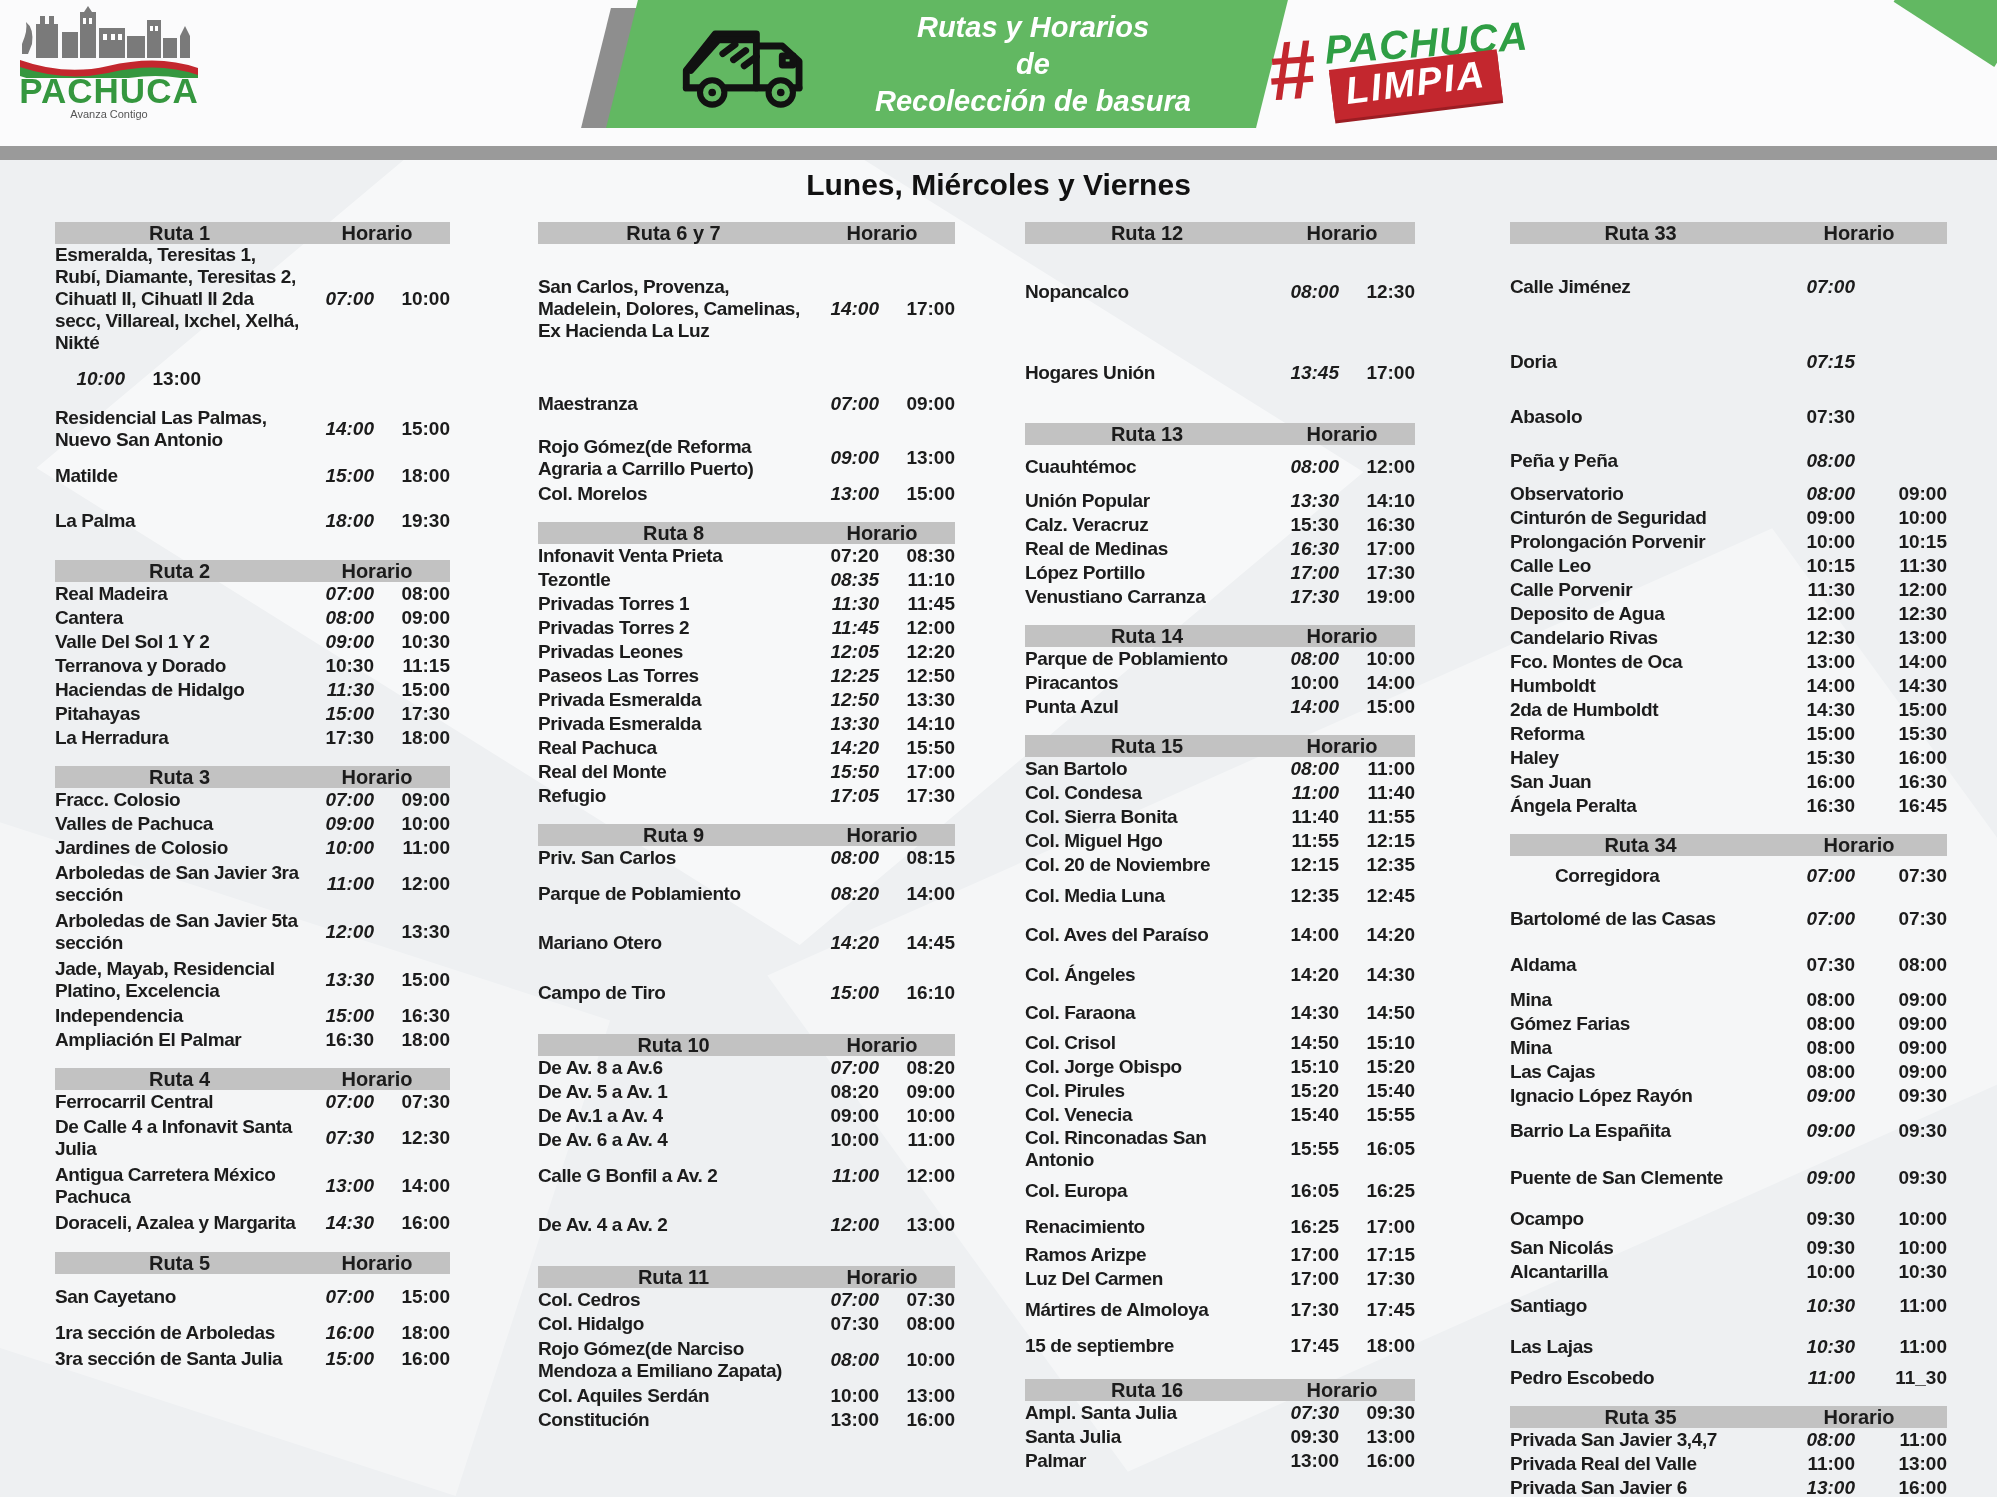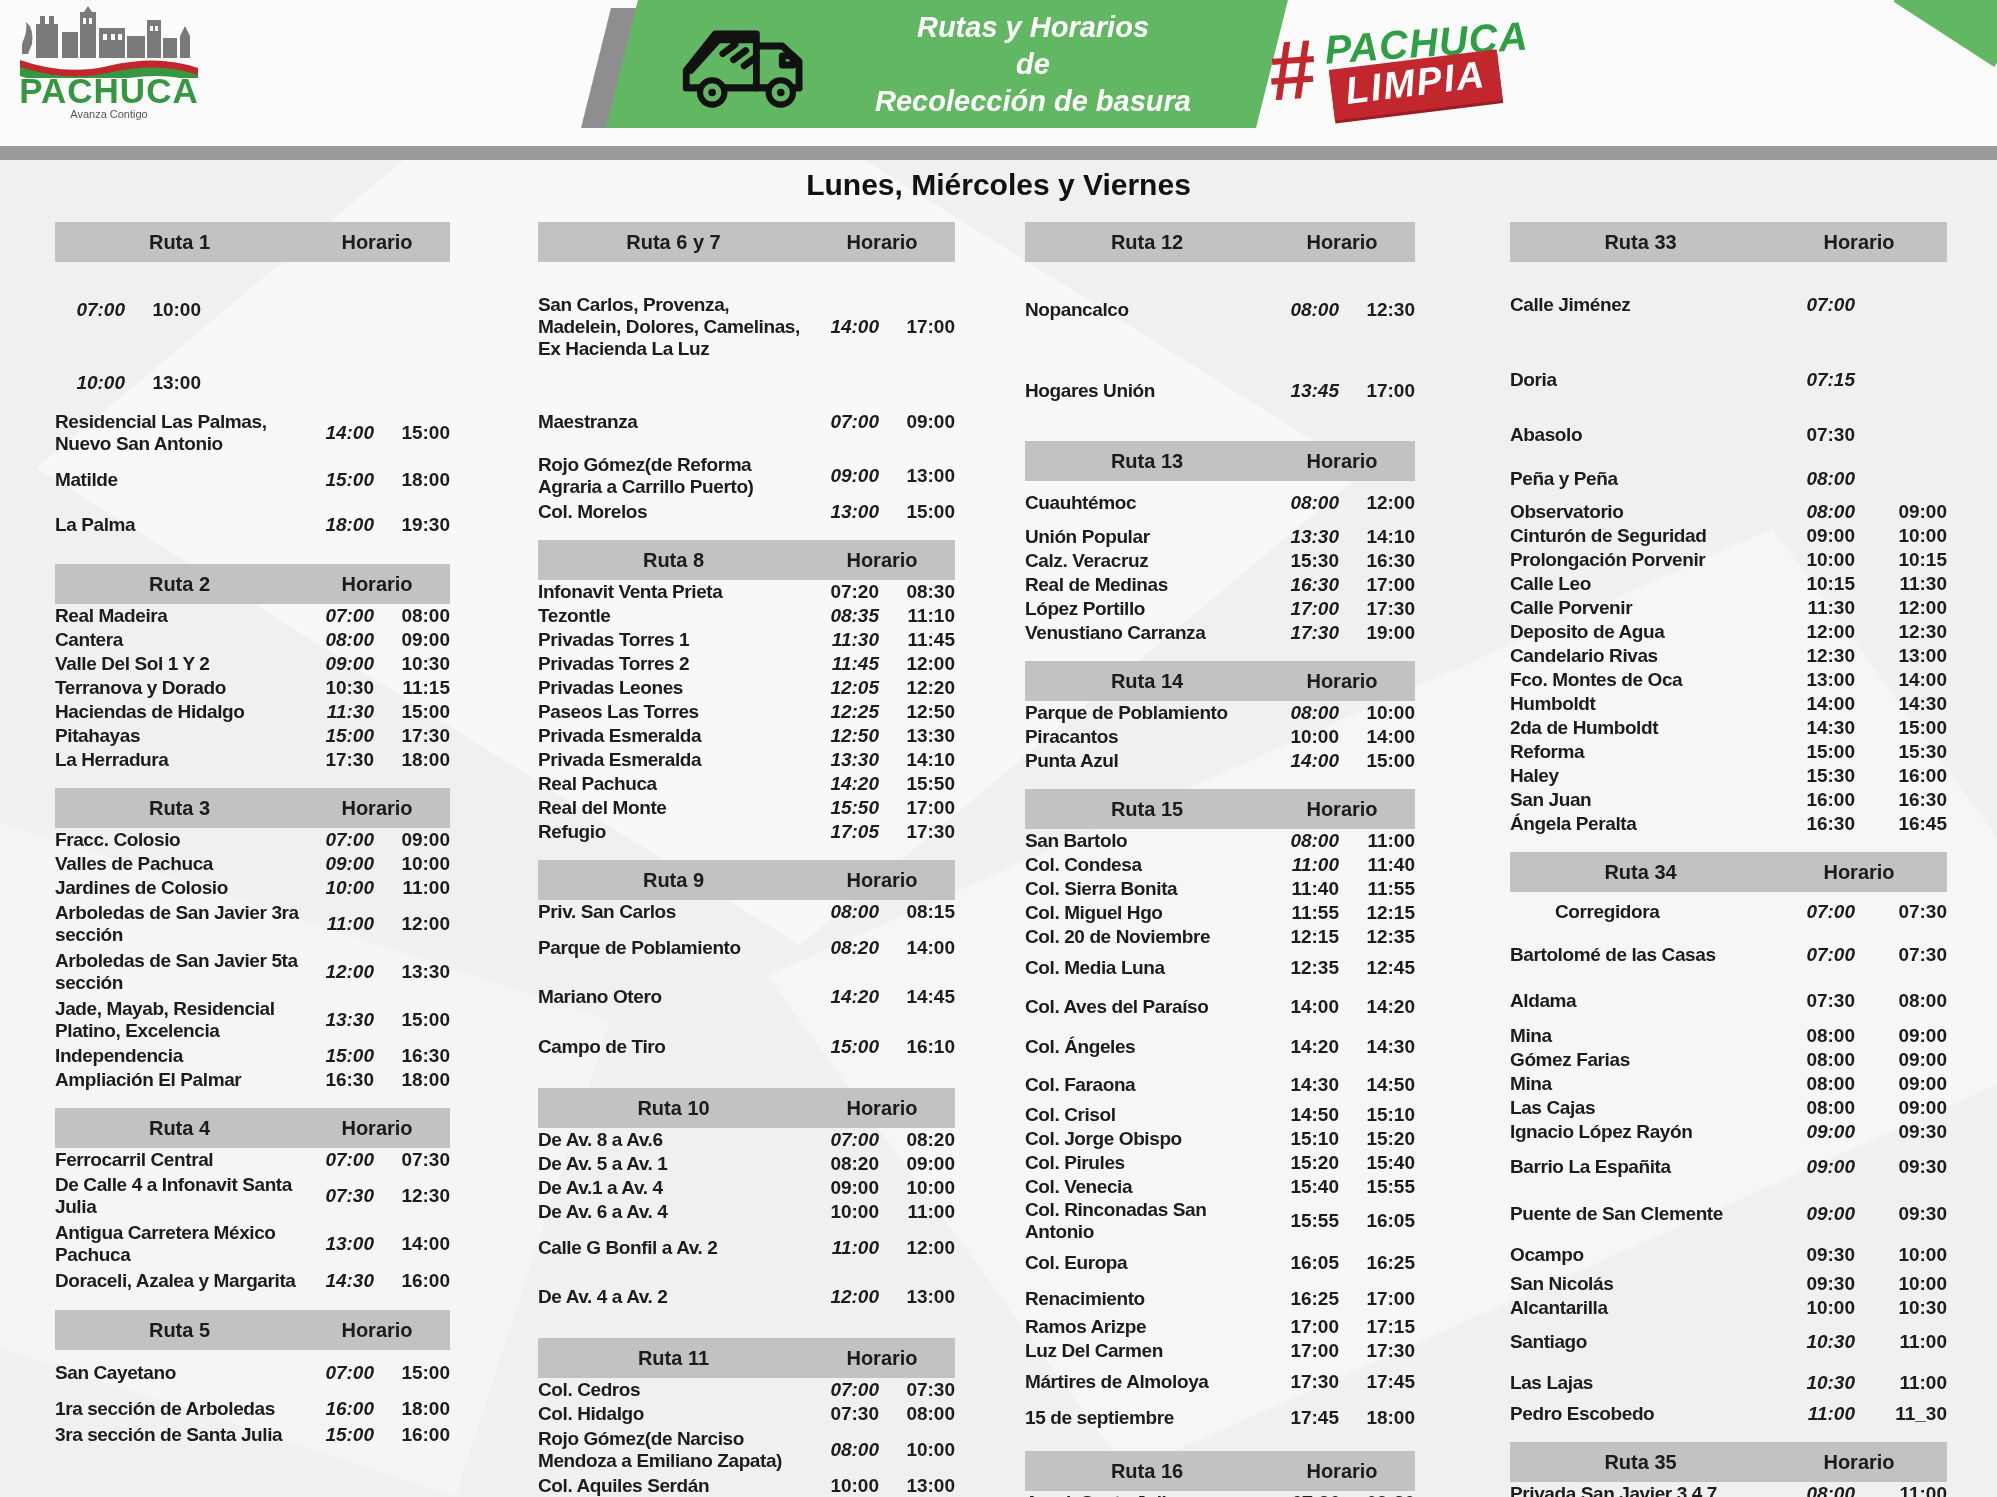--- a/index.html
+++ b/index.html
@@ -34,21 +34,21 @@
   .divider{position:absolute;left:0;top:146px;width:100%;height:14px;background:#9a9a9a;}
   .page-title{position:absolute;left:0;top:168px;width:100%;text-align:center;font-weight:700;font-size:30px;color:#111;}
 
   
   .col{position:absolute;top:222px;display:flex;flex-direction:column;}
   #col1{left:55px;width:395px;}
   #col2{left:538px;width:417px;}
   #col3{left:1025px;width:390px;}
   #col4{left:1510px;width:437px;}
   .rtable{margin-bottom:16px;}
-  .thead{display:flex;background:#c2c2c2;height:40px;align-items:center;font-weight:700;font-size:20px;}
+  .thead{display:flex;background:#c2c2c2;height:22px;align-items:center;font-weight:700;font-size:20px;}
   .thead .tname{flex:1;text-align:center;}
   .thead .ttime{text-align:center;}
   .row{display:flex;align-items:center;min-height:24px;font-weight:700;font-size:19px;}
   .row .n{flex:1;line-height:22px;letter-spacing:-0.4px;padding-right:4px;}
   .row .t{text-align:right;white-space:nowrap;}
   .it{font-style:italic;}
 </style>
 </head>
 <body>
 
@@ -126,20 +126,21 @@
 <div class="divider"></div>
 <div class="page-title">Lunes, Miércoles y Viernes</div>
 
 <div class="col" id="col1">
     <div class="rtable">
       <div class="thead">
         <div class="tname">Ruta 1</div>
         <div class="ttime" style="width: 146px;">Horario</div>
       </div>
       <div class="row" style="min-height: 96px;">
+        <div class="n">Esmeralda, Teresitas 1, Rubí, Diamante, Teresitas 2, Cihuatl II, Cihuatl II 2da secc, Villareal, Ixchel, Xelhá, Nikté</div>
         <div class="t it" style="width: 70px;">07:00</div>
         <div class="t" style="width: 76px;">10:00</div>
       </div>
       <div class="row" style="min-height: 50px;">
         <div class="t it" style="width: 70px;">10:00</div>
         <div class="t" style="width: 76px;">13:00</div>
       </div>
       <div class="row" style="min-height: 50px;">
         <div class="n">Residencial Las Palmas, Nuevo San Antonio</div>
         <div class="t it" style="width: 70px;">14:00</div>

